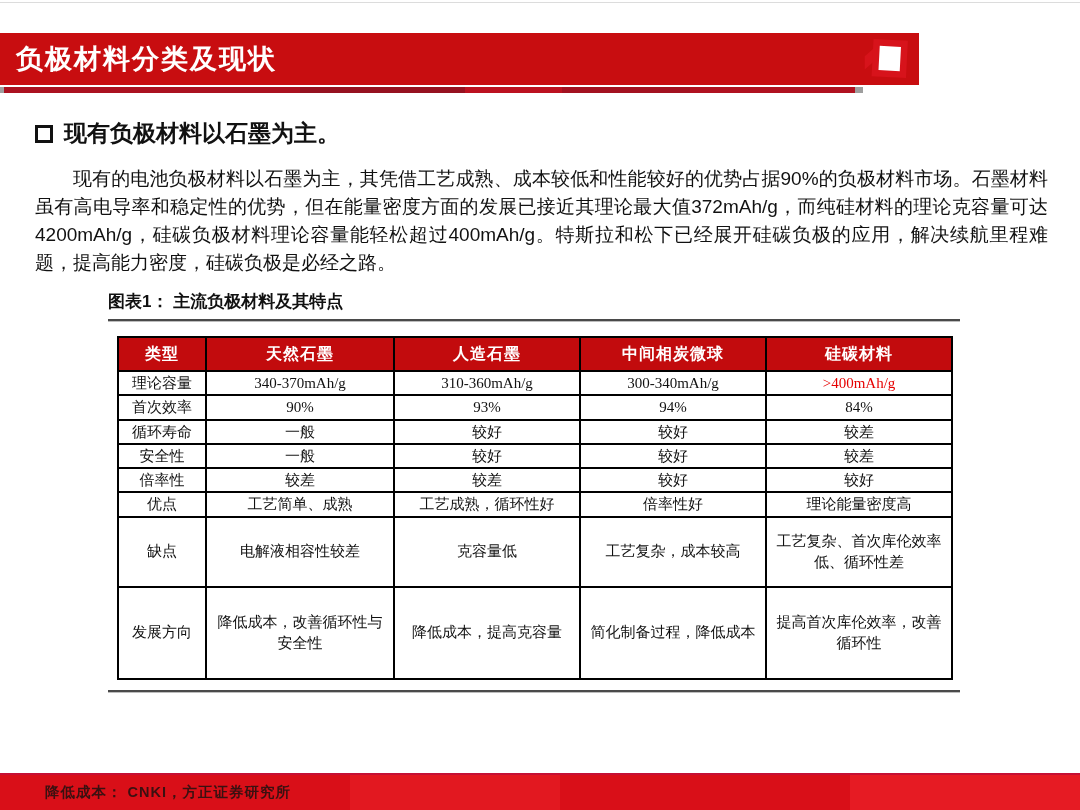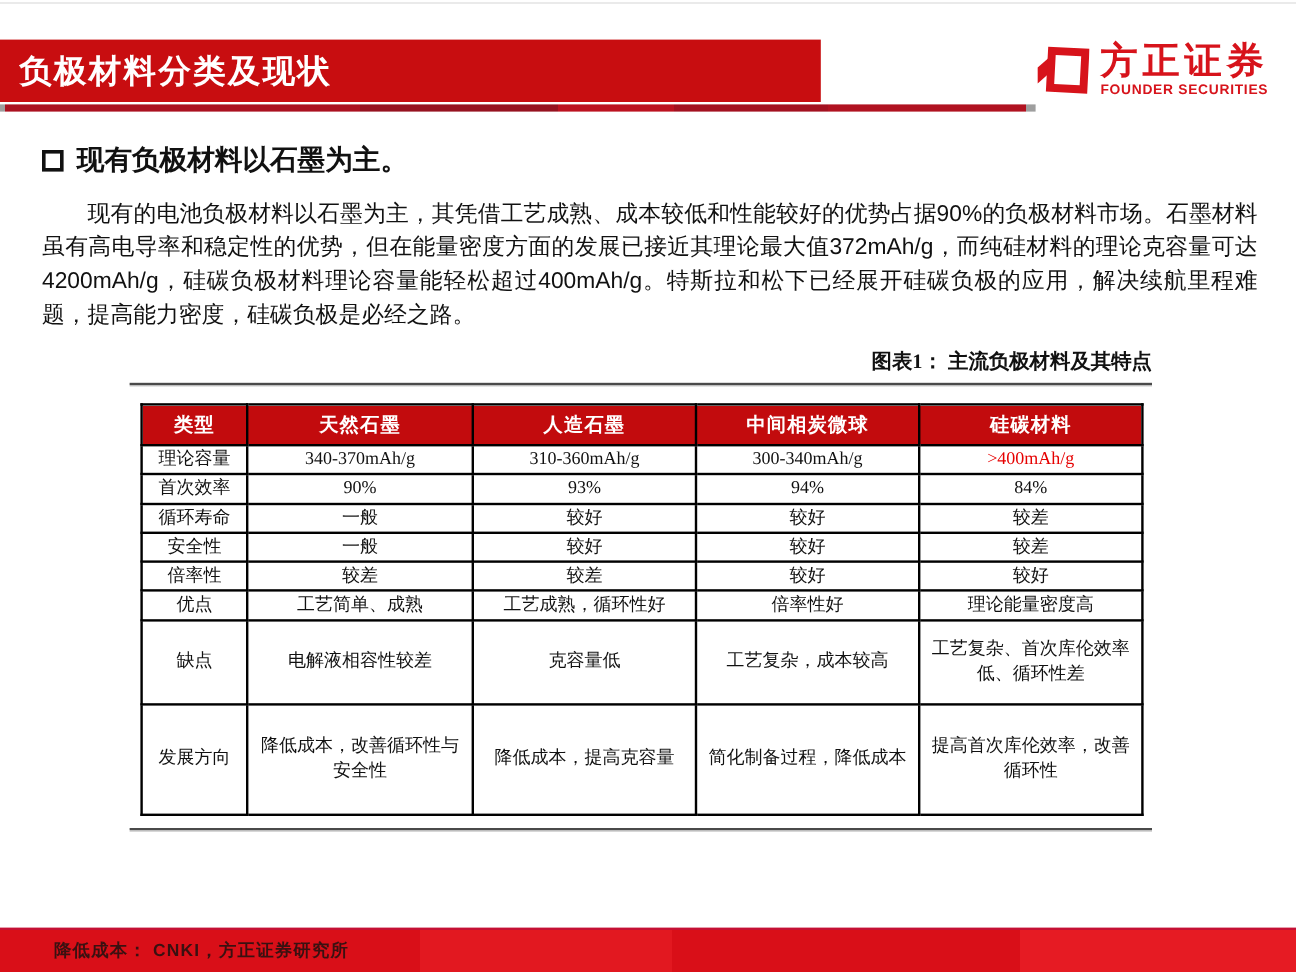--- a/index.html
+++ b/index.html
@@ -5,21 +5,21 @@
   html,body { margin:0; padding:0; background:#fff; }
   .slide {
     position:relative; width:1080px; height:810px; overflow:hidden;
     background:#ffffff; color:#111;
     font-family:"Liberation Sans", sans-serif;
   }
   .top-hairline { position:absolute; top:2px; left:0; width:100%; height:1px; background:#dcdcdc; }
 
   
   .header-bar {
-    position:absolute; top:33px; left:0; width:684px; height:52px;
+    position:absolute; top:33px; left:0; width:919px; height:52px;
     background:#c80d10; display:flex; align-items:center;
     padding-left:16px; box-sizing:border-box;
   }
   .header-title {
     color:#ffffff; font-size:27px; font-weight:bold; letter-spacing:2px;
     font-family:"Liberation Serif", serif;
   }
   .header-stripe {
     position:absolute; top:87px; left:0; width:863px; height:6px;
     background:linear-gradient(to right,
@@ -37,21 +37,21 @@
   .heading-row { display:flex; align-items:center; gap:11px; margin-bottom:16px; }
   .bullet { width:12px; height:12px; border:3px solid #111; display:inline-block; flex:0 0 auto; }
   .heading-text { font-size:23px; font-weight:bold; }
   .para {
     margin:3px 0 0 0; font-size:19px; line-height:28px;
     text-align:justify; text-indent:2em;
   }
 
   
   .figure { margin-top:13px; margin-left:73px; width:852px; }
-  .fig-caption { text-align:right; font-weight:bold; font-size:17px; margin-bottom:6px;font-family:Liberation Serif, serif; }
+  .fig-caption { text-align:left; font-weight:bold; font-size:17px; margin-bottom:6px; }
   .rule { height:3px; background:linear-gradient(to bottom, #4a4a4a 0 2px, #bdbdbd 2px 3px); }
   table.mat {
     margin:14px 0 10px 9px; width:834px; border-collapse:collapse; table-layout:fixed;
     border:2px solid #1a1a1a;
   }
   .mat th, .mat td {
     border:2px solid #000000; text-align:center; vertical-align:middle;
     padding:1px 4px; box-sizing:border-box; overflow:hidden;
   }
   .mat thead th {
@@ -89,24 +89,20 @@
   <div class="header-stripe"></div>
 
   <div class="logo">
     <span class="logo-icon">
       <svg width="44" height="52" viewBox="0 0 60 64">
         <polygon points="1,27 17,13 17,31 1,45" fill="#d7131b"></polygon>
         <g transform="rotate(3 36 32)">
           <rect x="16" y="9" width="38" height="42" fill="#ffffff" stroke="#d7131b" stroke-width="9"></rect>
         </g>
       </svg>
-    </span>
-    <span class="logo-text">
-      <span class="logo-cn">方正证券</span>
-      <span class="logo-en">FOUNDER SECURITIES</span>
     </span>
   </div>
 
   <div class="content">
 
     <div class="heading-row">
       <span class="bullet"></span>
       <span class="heading-text">现有负极材料以石墨为主。</span>
     </div>
 

